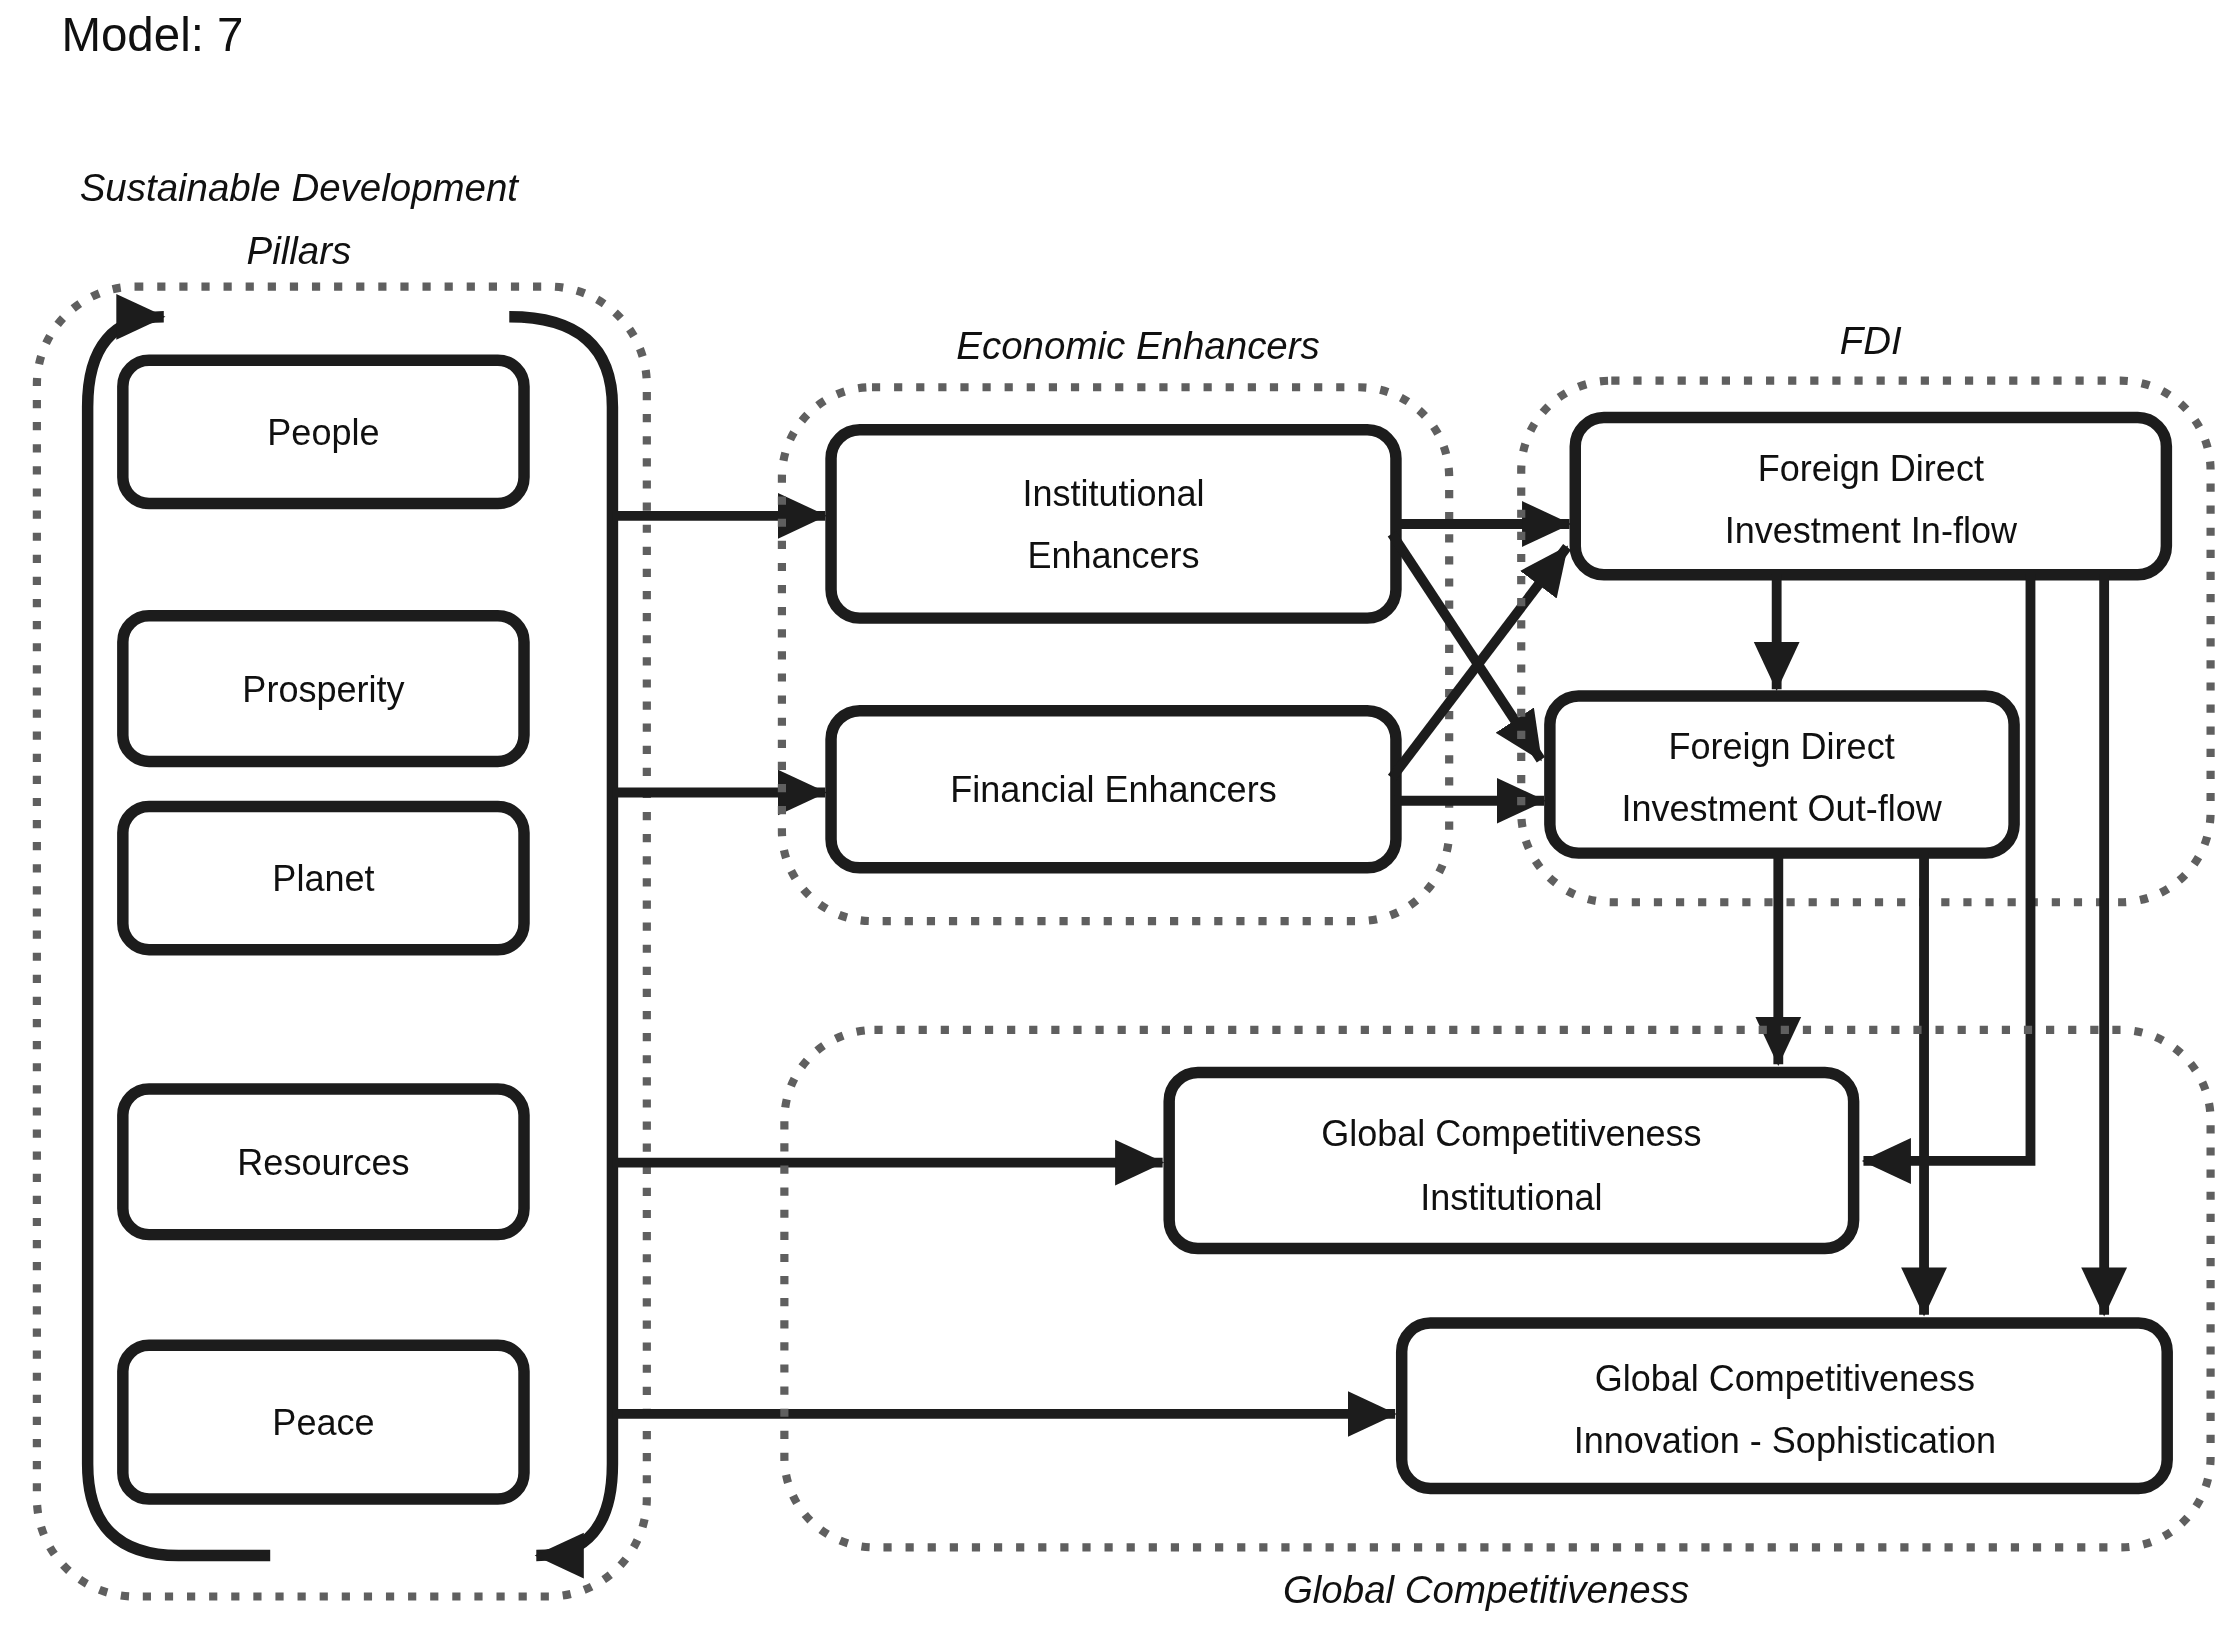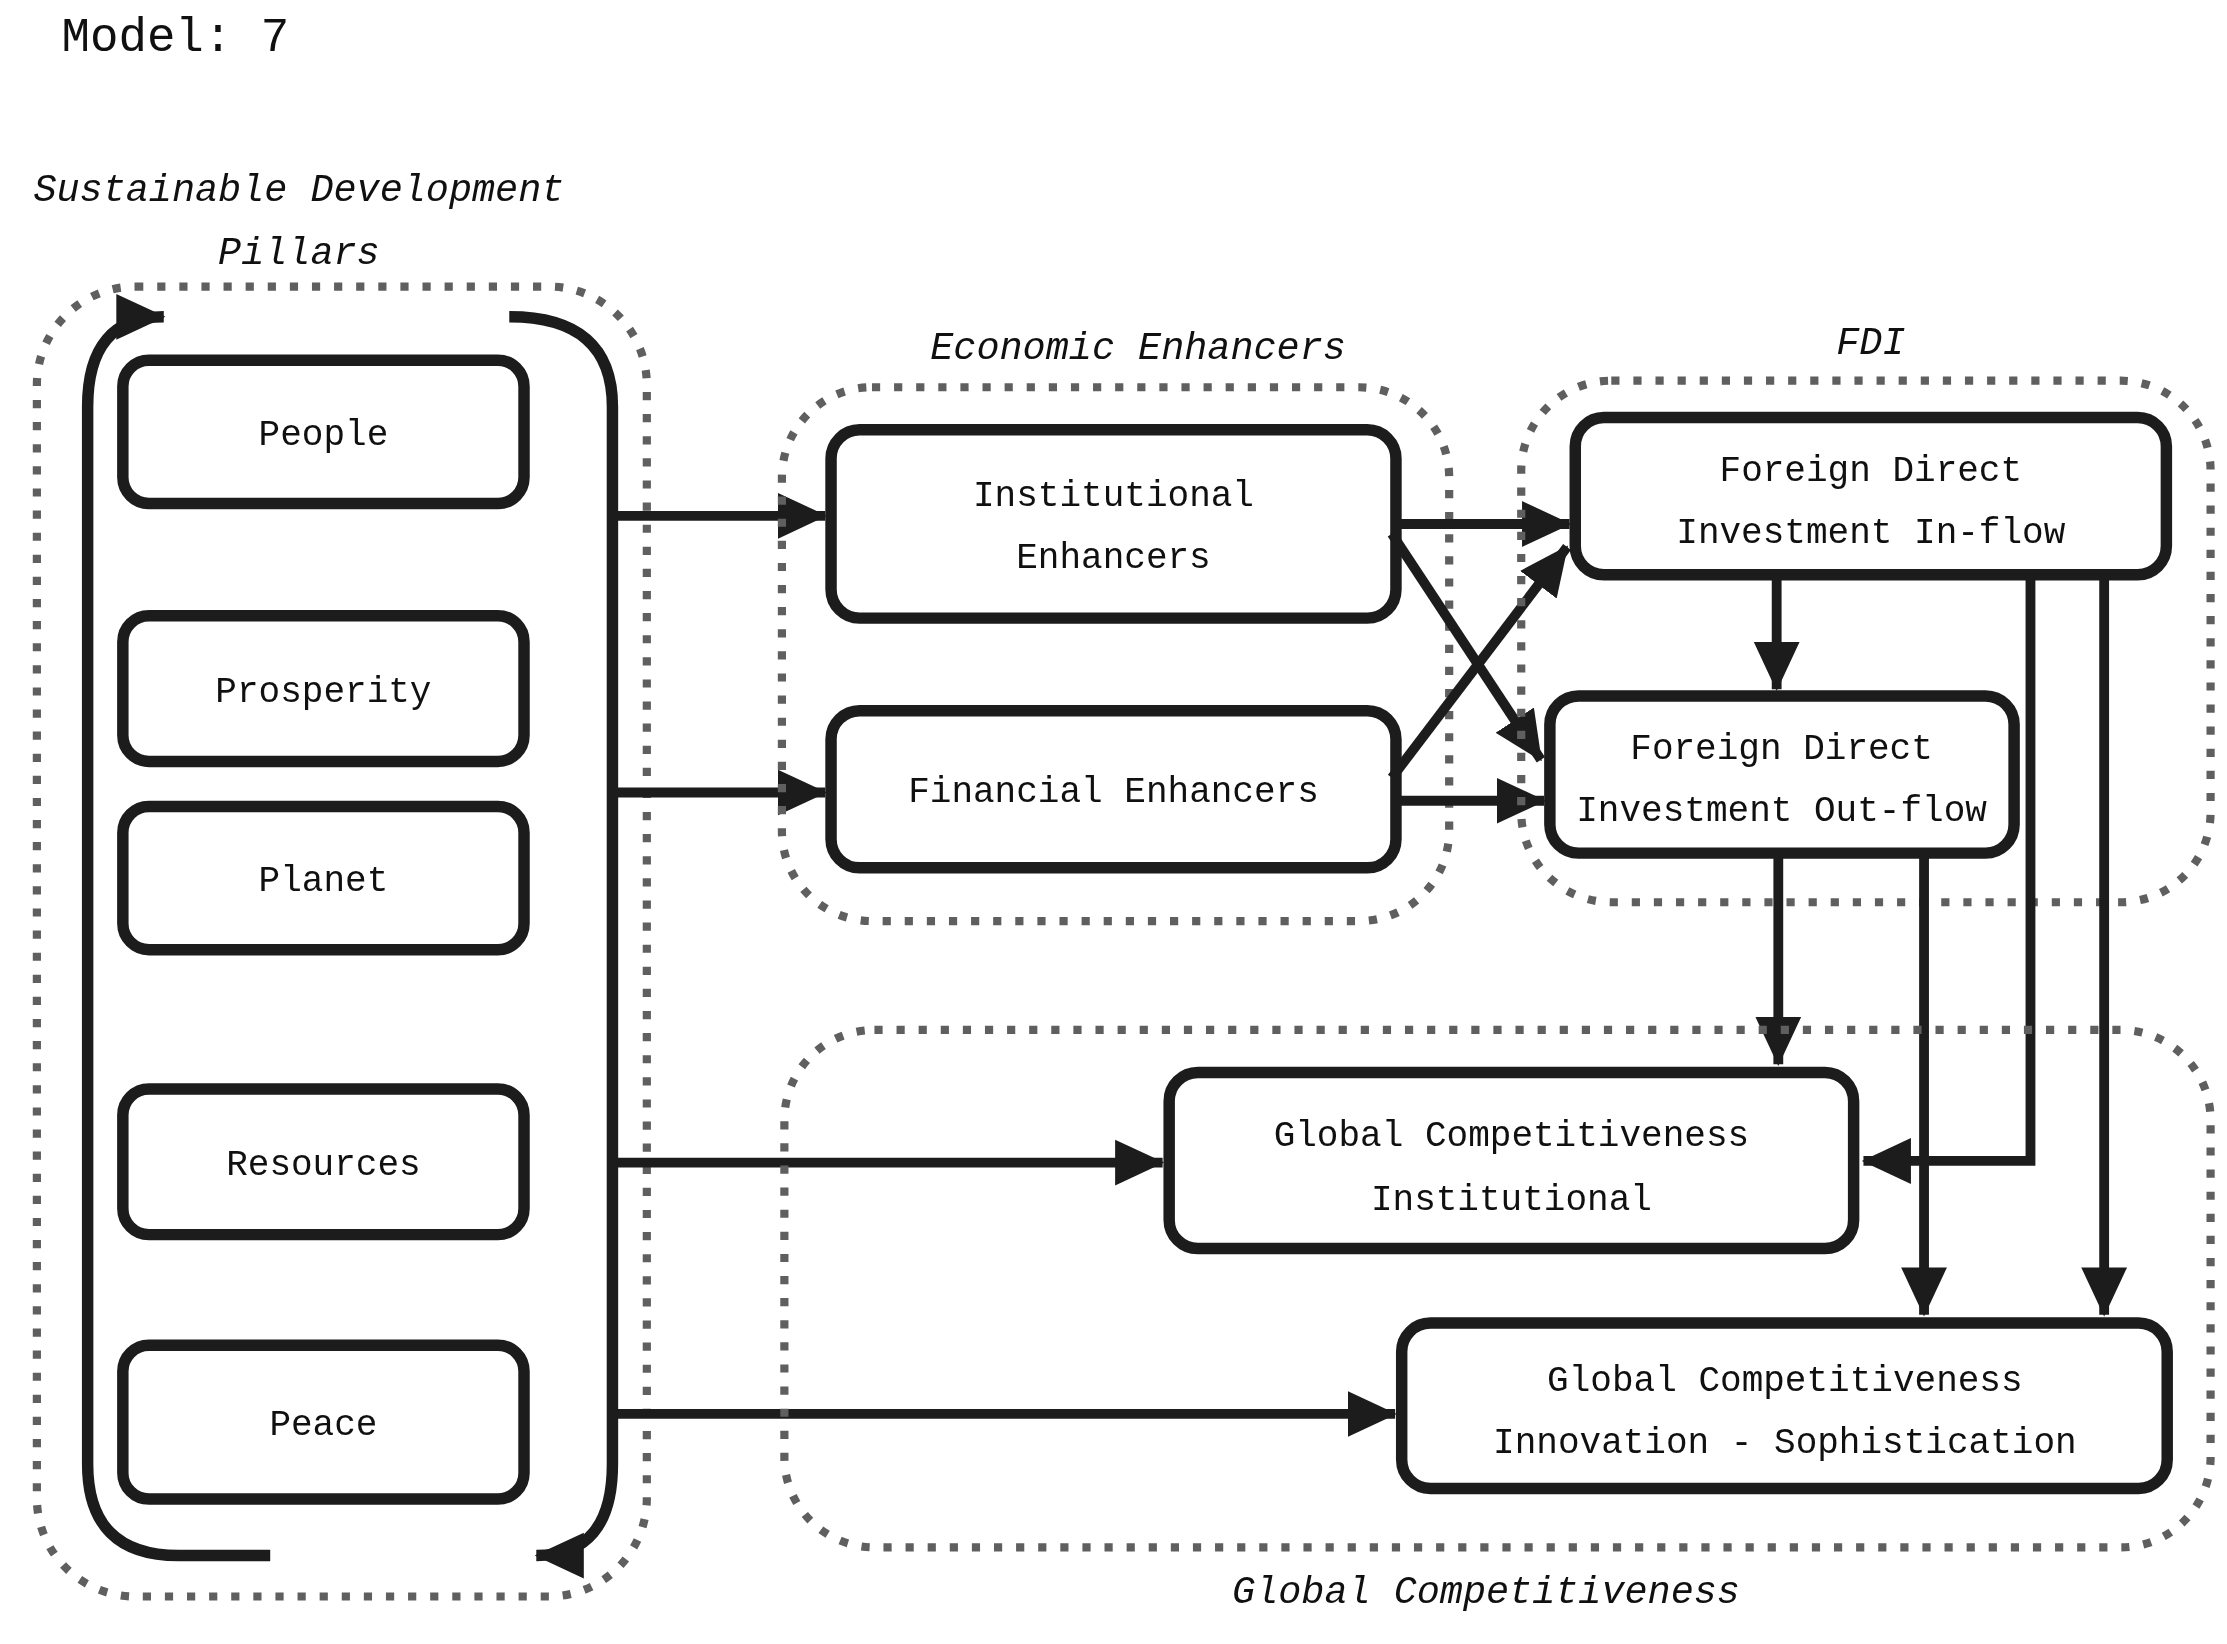--- a/index.html
+++ b/index.html
@@ -6,21 +6,21 @@
     --line:#1c1c1c;
     --dotted:#5f5f5f;
     --background:#ffffff;
     --text:#101010;
   }
   html,body{margin:0;padding:0;background:var(--background);}
   .stage{
     position:relative;
     width:2227px;height:1644px;
     background:var(--background);
-    font-family:Liberation Mono, monospace;
+    font-family:Liberation Sans, sans-serif;
   }
   svg{position:absolute;inset:0;display:block;}
   .solid-box{fill:#ffffff;stroke:var(--line);stroke-width:14;}
   .dotted-box{fill:none;stroke:var(--dotted);stroke-width:10;stroke-dasharray:10 17;stroke-linecap:butt;}
   .flow{fill:none;stroke:var(--line);stroke-width:12;stroke-linecap:butt;}
   .loop{fill:none;stroke:var(--line);stroke-width:14;stroke-linecap:butt;}
   .ah{fill:var(--line);}
   text{fill:var(--text);}
   .title-t{font-size:58px;text-anchor:start;}
   .section-t{font-size:47px;font-style:italic;text-anchor:middle;}

